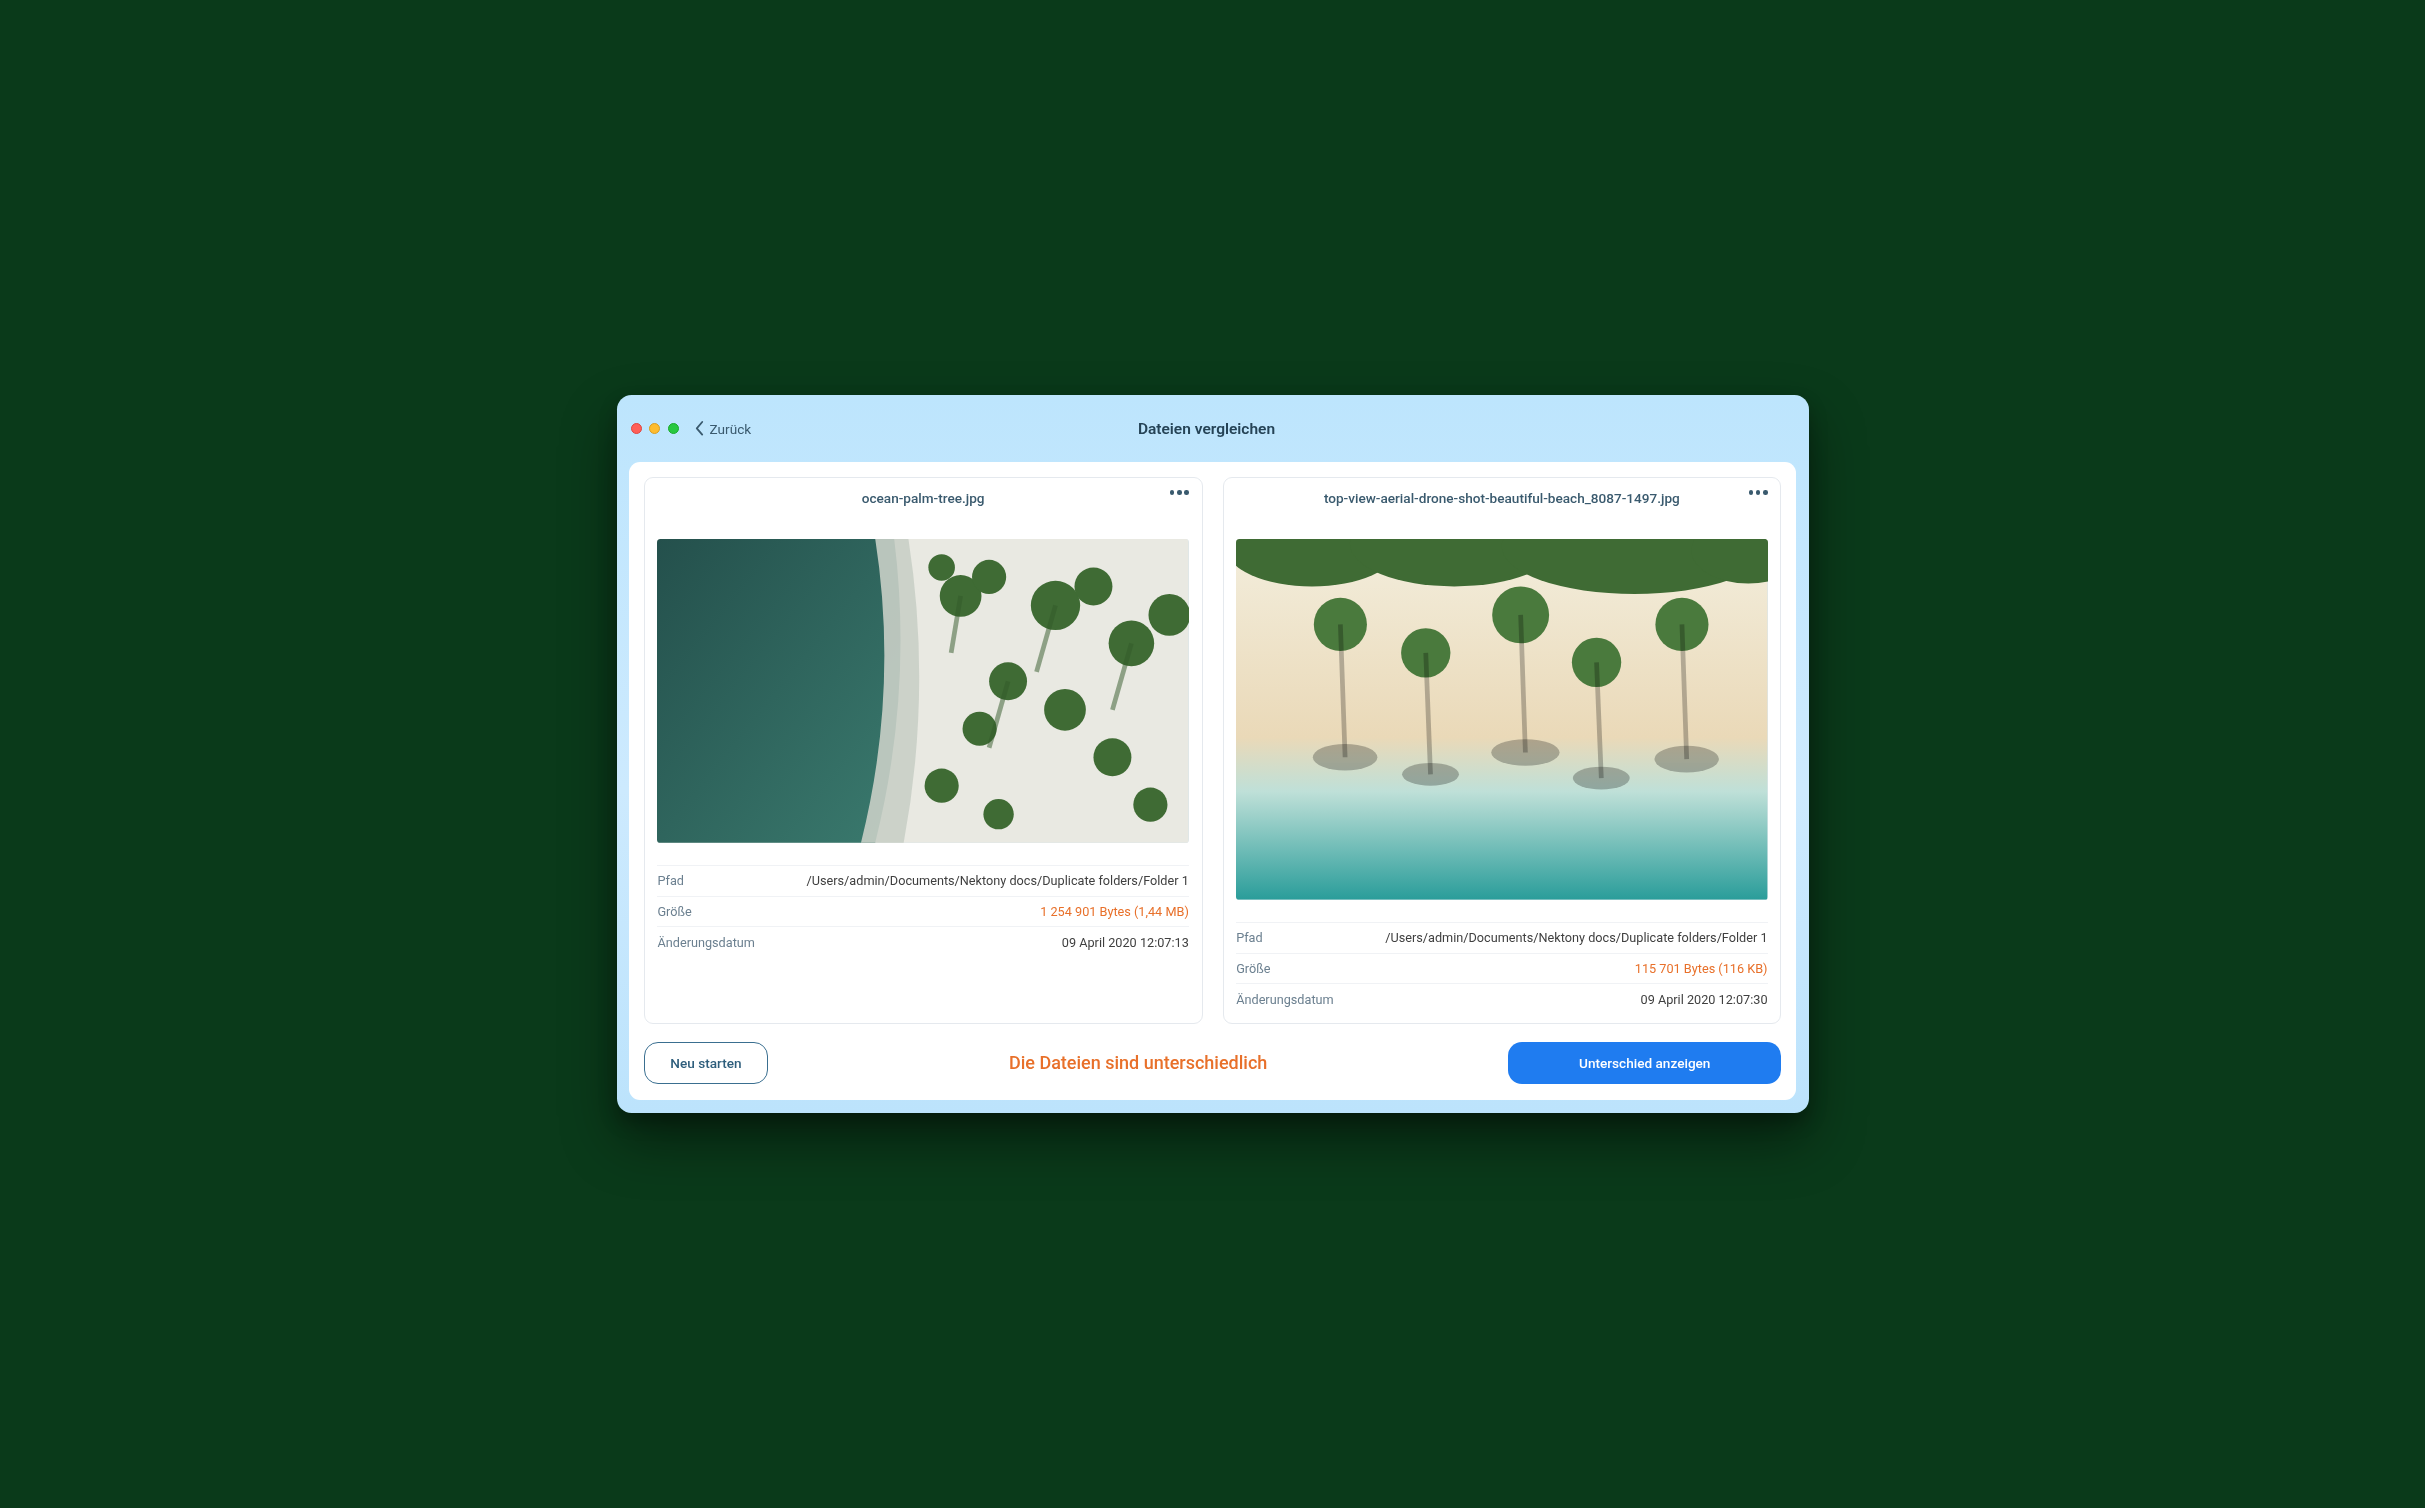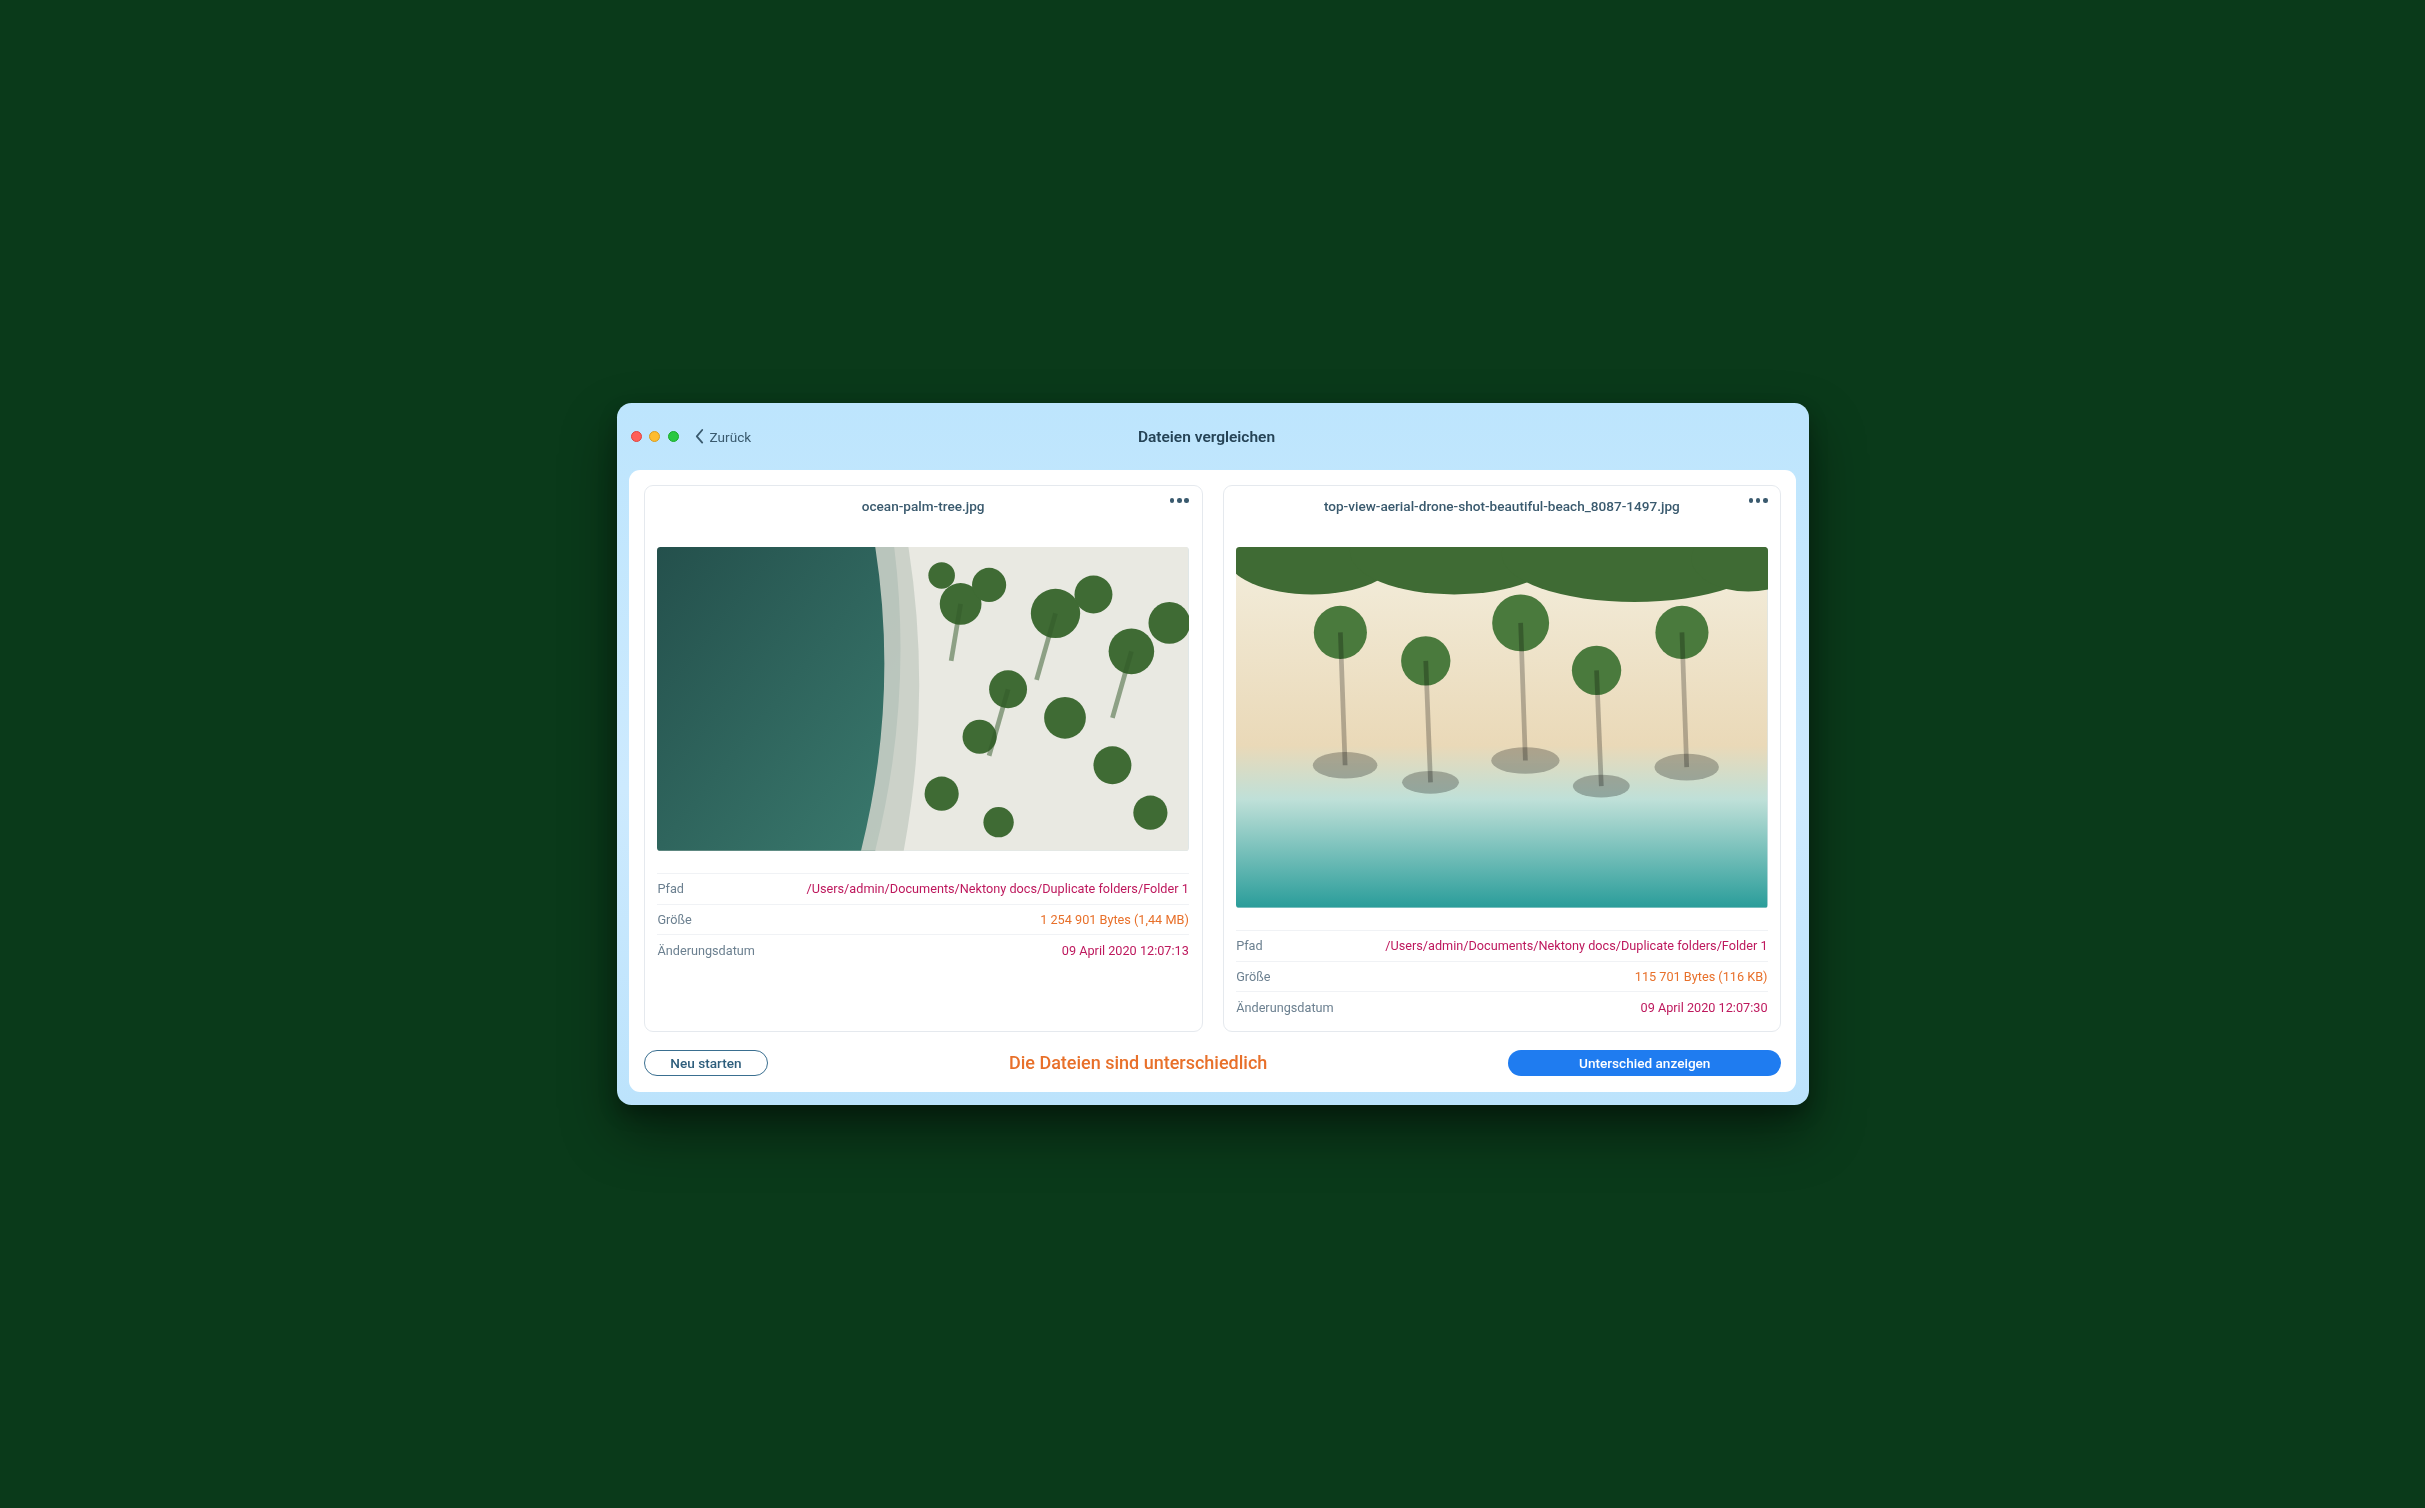--- a/index.html
+++ b/index.html
@@ -88,28 +88,28 @@
   }
   .thumb svg{ display:block; width:100%; height:auto; }
   .meta-row{
     display:flex; justify-content:space-between;
     font-size:12.7px; padding:7.3px 0;
     border-top:0.9px solid #f0f2f5;
     gap:48px;
   }
   .meta-row:first-of-type{ border-top:none; }
   .meta-label{ color:#6c8090; }
-  .meta-value{ color:#be185d; text-align:right;}
+  .meta-value{ color:#404040; text-align:right;}
   .meta-value.orange{ color:#e8702a; }
   .footer{
     margin-top:18px;
     display:flex; align-items:center; justify-content:space-between;
   }
   .btn{
-    height:26px; padding:0 25.5px; border-radius:14px;
+    height:42px; padding:0 25.5px; border-radius:14px;
     font-size:13.6px; font-weight:500;
     display:inline-flex; align-items:center; justify-content:center;
     cursor:pointer;
   }
   .btn-outline{
     border:1.4px solid #3a6f90; color:#2e5e7c; background:#fff;
   }
   .btn-primary{
     background:#1f7cf0; color:#fff; border:none;
     min-width:273px;

